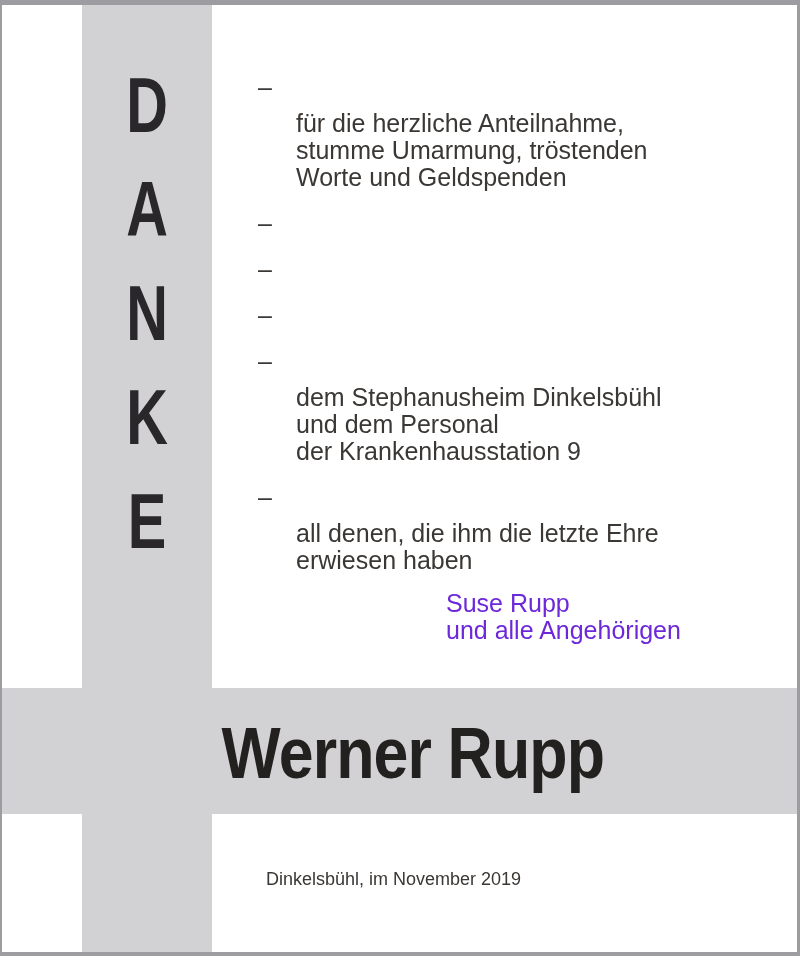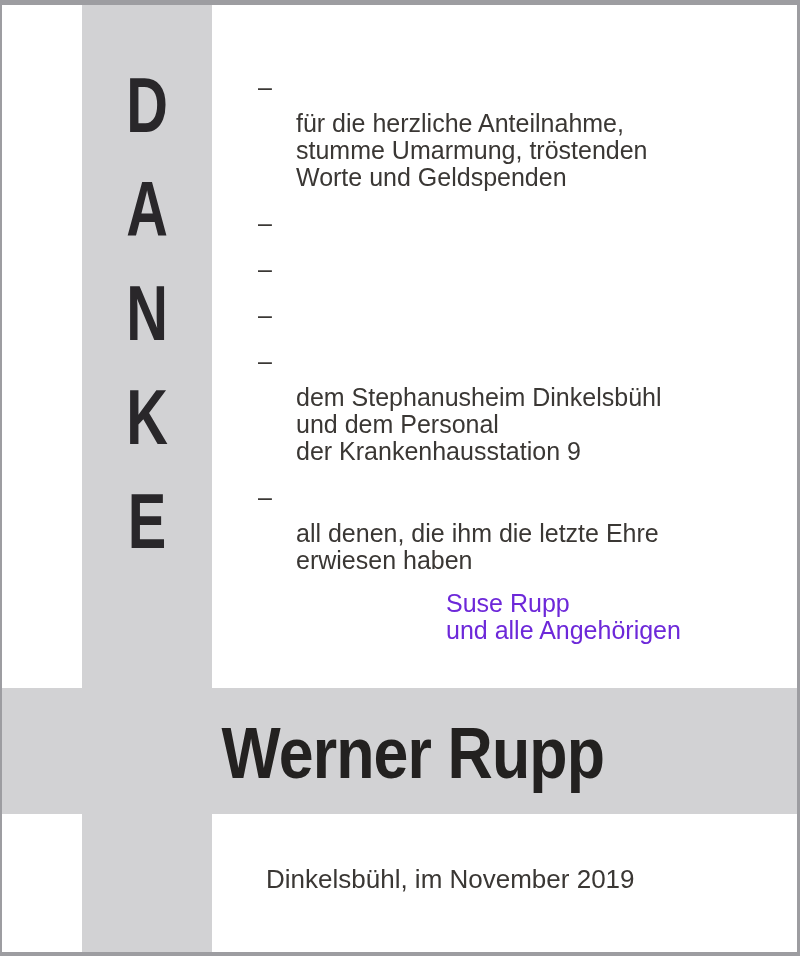--- a/index.html
+++ b/index.html
@@ -82,21 +82,21 @@
     left:436px;top:585px;
     font-size:25px;line-height:27px;
     color:#6d28d9;
     white-space:pre-line;
     z-index:3;
     margin-left:8px;
   }
   .dateline{
     position:absolute;
     left:264px;top:860px;
-    font-size:26px;line-height:28px;
+    font-size:18px;line-height:28px;
     color:#3a3734;
     z-index:3;
   }
 </style>
 </head>
 <body>
 
 <div class="page">
 
   <div class="vbar">

